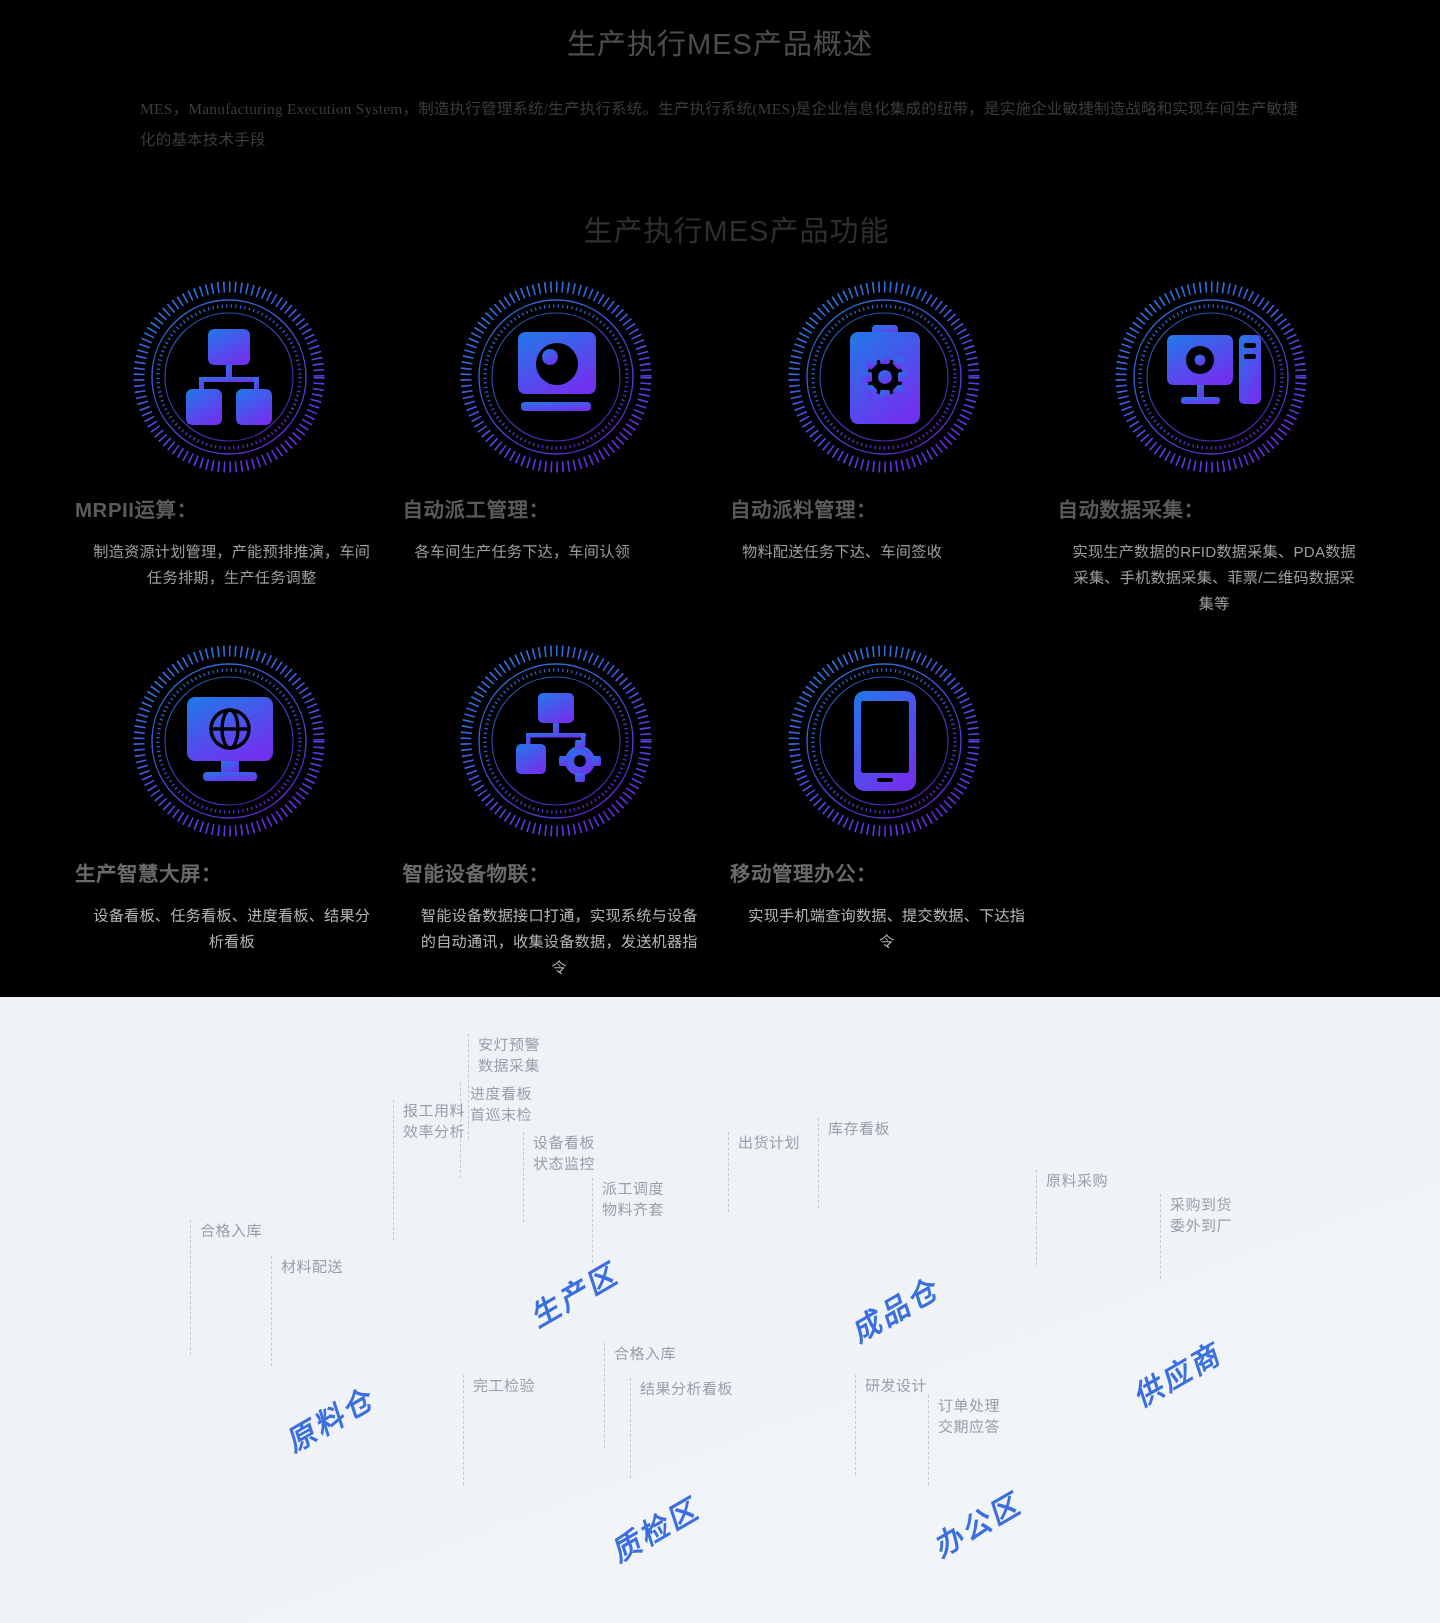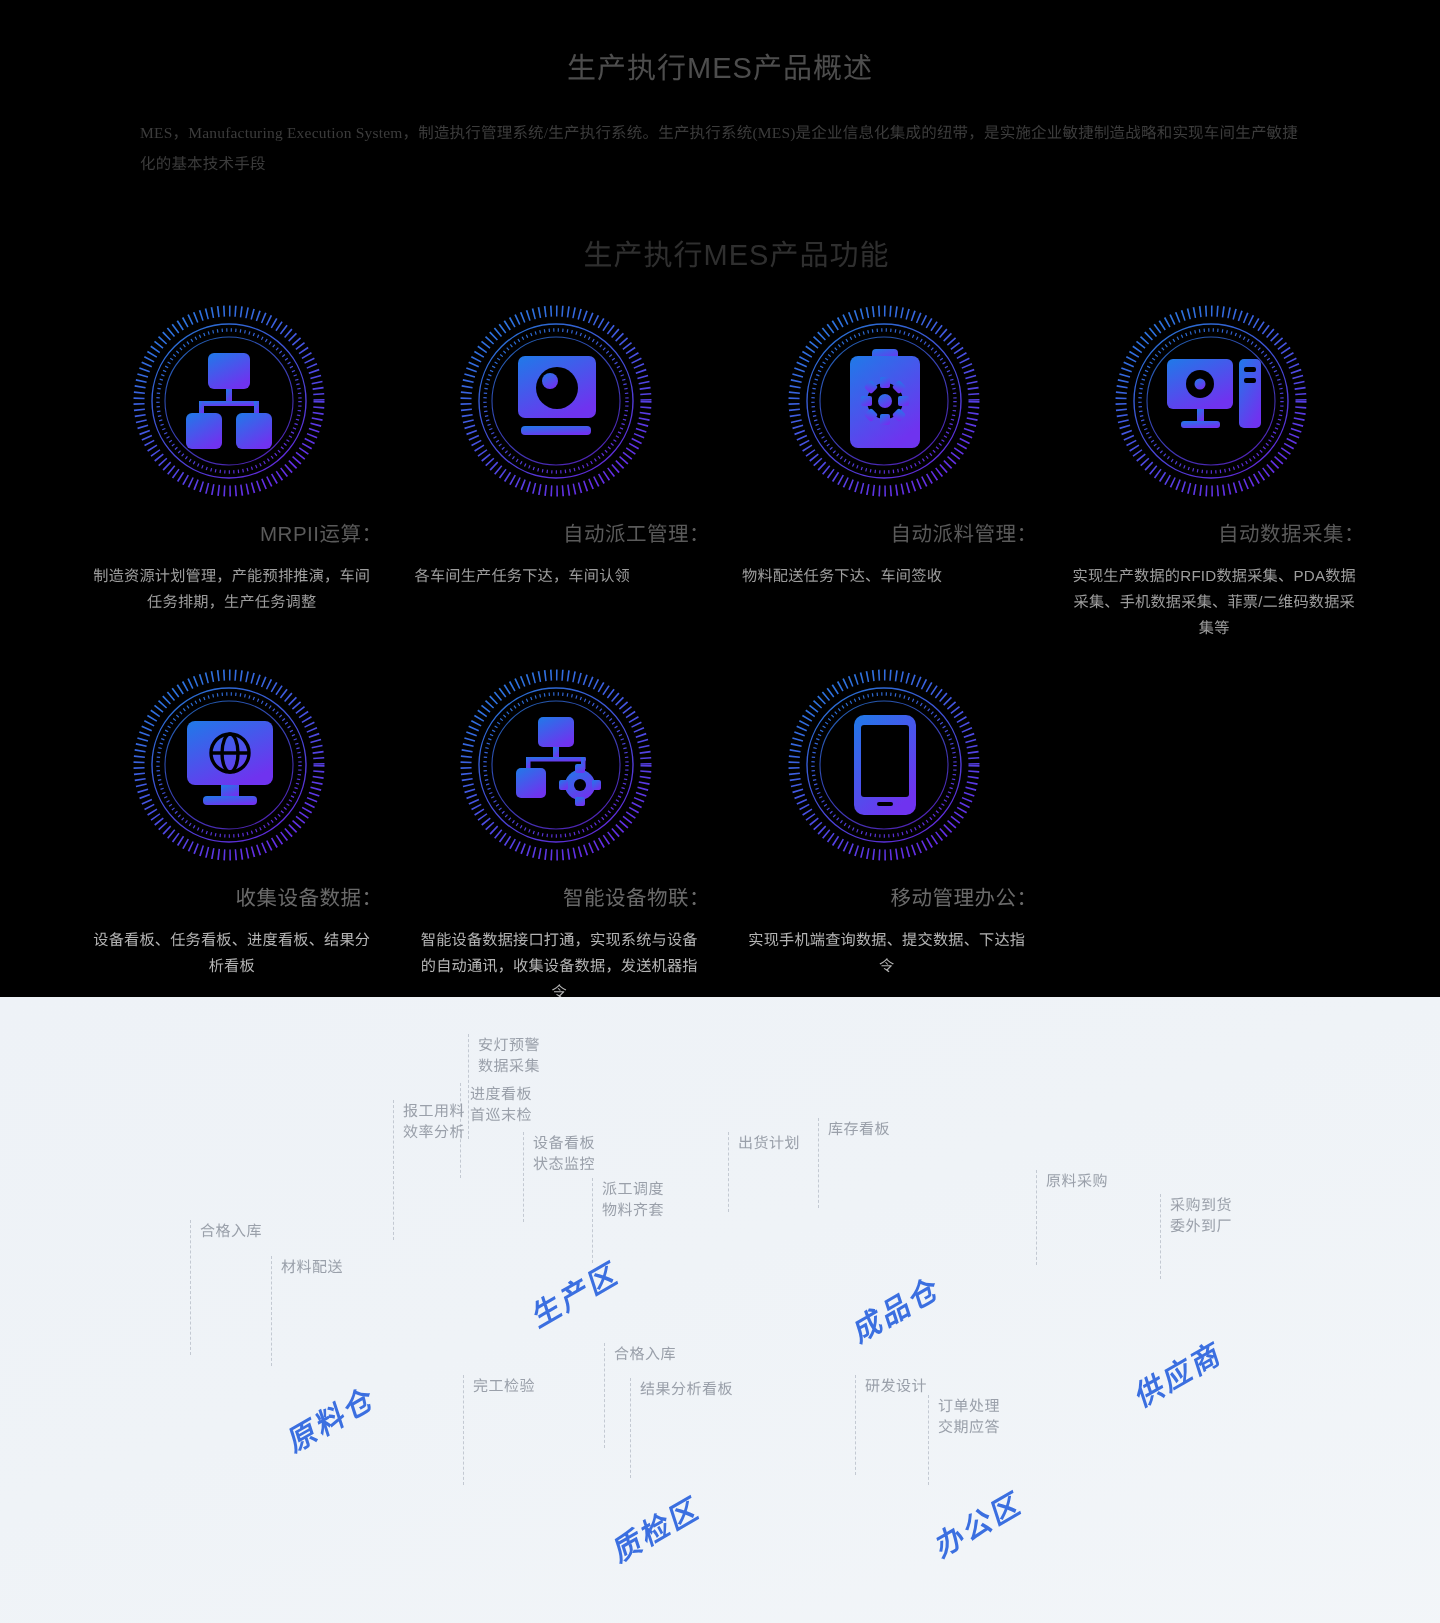--- a/index.html
+++ b/index.html
@@ -18,21 +18,21 @@
     height: 997px;
     background: #000000;
     overflow: hidden;
   }
 
   .overview-title {
     text-align: center;
     font-size: 29px;
     color: #4d4d4d;
     letter-spacing: 1px;
-    padding-top: 48px;
+    padding-top: 24px;
     font-weight: 400;
     line-height: 1.4;
   }
 
   .overview-body {
     width: 1160px;
     margin: 28px auto 0;
     font-size: 15.5px;
     line-height: 31px;
     color: #3c3c3c;
@@ -72,22 +72,22 @@
     height: 200px;
     position: relative;
     flex: none;
   }
   .badge svg { display: block; width: 200px; height: 200px; }
 
   .card-title {
     margin-top: 16px;
     font-size: 20.5px;
     color: #5a5a5a;
-    font-weight: 400;
-    text-align: right;
+    font-weight: 700;
+    text-align: left;
     letter-spacing: 0.5px;
     width: 100%;
   }
 
   .card-desc {
     margin-top: 16px;
     font-size: 15.2px;
     line-height: 26px;
     color: #9d9d9d;
     align-self: flex-start;
@@ -261,21 +261,21 @@
             <g stroke="#000" stroke-width="3.4" fill="none">
               <circle cx="101" cy="88" r="19"></circle>
               <line x1="82" y1="88" x2="120" y2="88"></line>
               <ellipse cx="101" cy="88" rx="8" ry="19"></ellipse>
             </g>
             <rect x="92" y="120" width="18" height="12" fill="url(#g1)"></rect>
             <rect x="74" y="131" width="54" height="9" rx="4" fill="url(#g1)"></rect>
           </g>
         </svg>
       </div>
-      <div class="card-title">收集设备数据：</div>
+      <div class="card-title">生产智慧大屏：</div>
       <div class="card-desc">设备看板、任务看板、进度看板、结果分析看板</div>
     </div>
 
     <div class="card row2">
       <div class="badge">
         <svg viewBox="0 0 200 200" aria-hidden="true">
           <circle cx="100" cy="100" r="90" fill="none" stroke="url(#ring1)" stroke-width="11" stroke-dasharray="1.6 4.2" opacity="0.95"></circle>
           <circle cx="100" cy="100" r="77" fill="none" stroke="url(#ring1)" stroke-width="1.4" opacity="0.9"></circle>
           <circle cx="100" cy="100" r="71" fill="none" stroke="url(#ring1)" stroke-width="3.4" stroke-dasharray="1.2 3.4" opacity="0.9"></circle>
           <circle cx="100" cy="100" r="64" fill="none" stroke="url(#ring1)" stroke-width="1.1" opacity="0.75"></circle>

